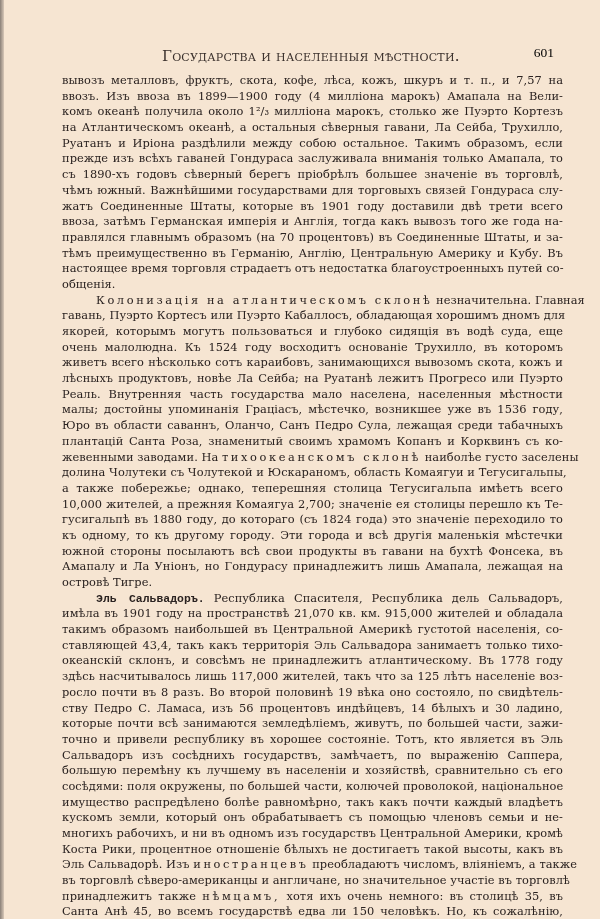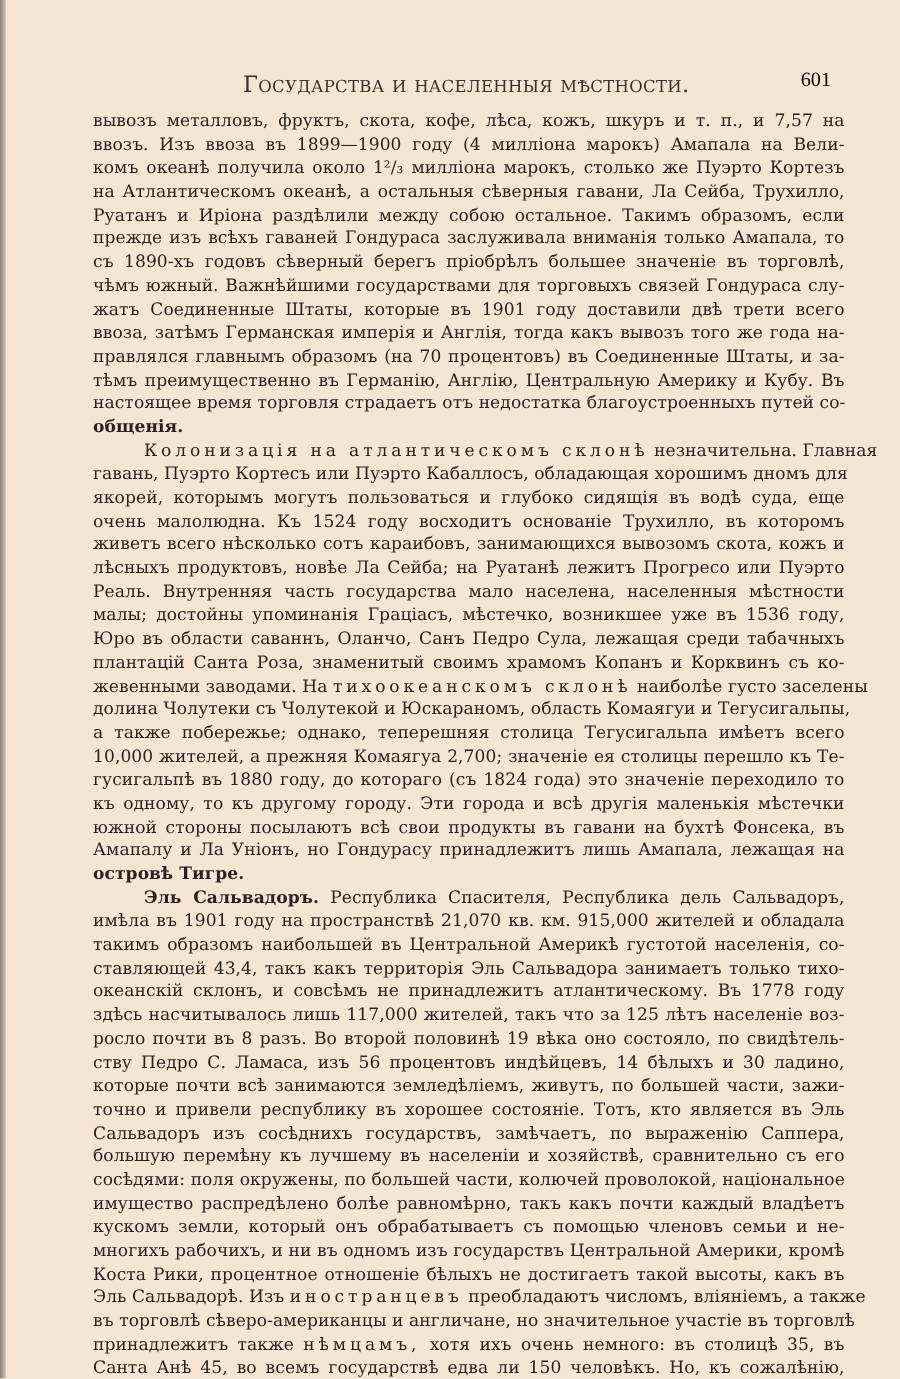--- a/index.html
+++ b/index.html
@@ -57,27 +57,27 @@
     font-size: 11.4px;
     white-space: nowrap;
     text-align: justify;
     text-align-last: justify;
     letter-spacing: 0.05px;
     display: block;
     margin-left: 24px;
   }
   .line.last {
     text-align-last: left;
-    font-weight: bold;
   }
   .line.indent {
     padding-left: 34px;
   }
   .bold {
     font-weight: bold;
+    font-family: Liberation Mono, monospace;
   }
   .spaced {
     letter-spacing: 2.6px;
   }
 </style>
 </head>
 <body>
 
 <div class="left-edge"></div>
 

